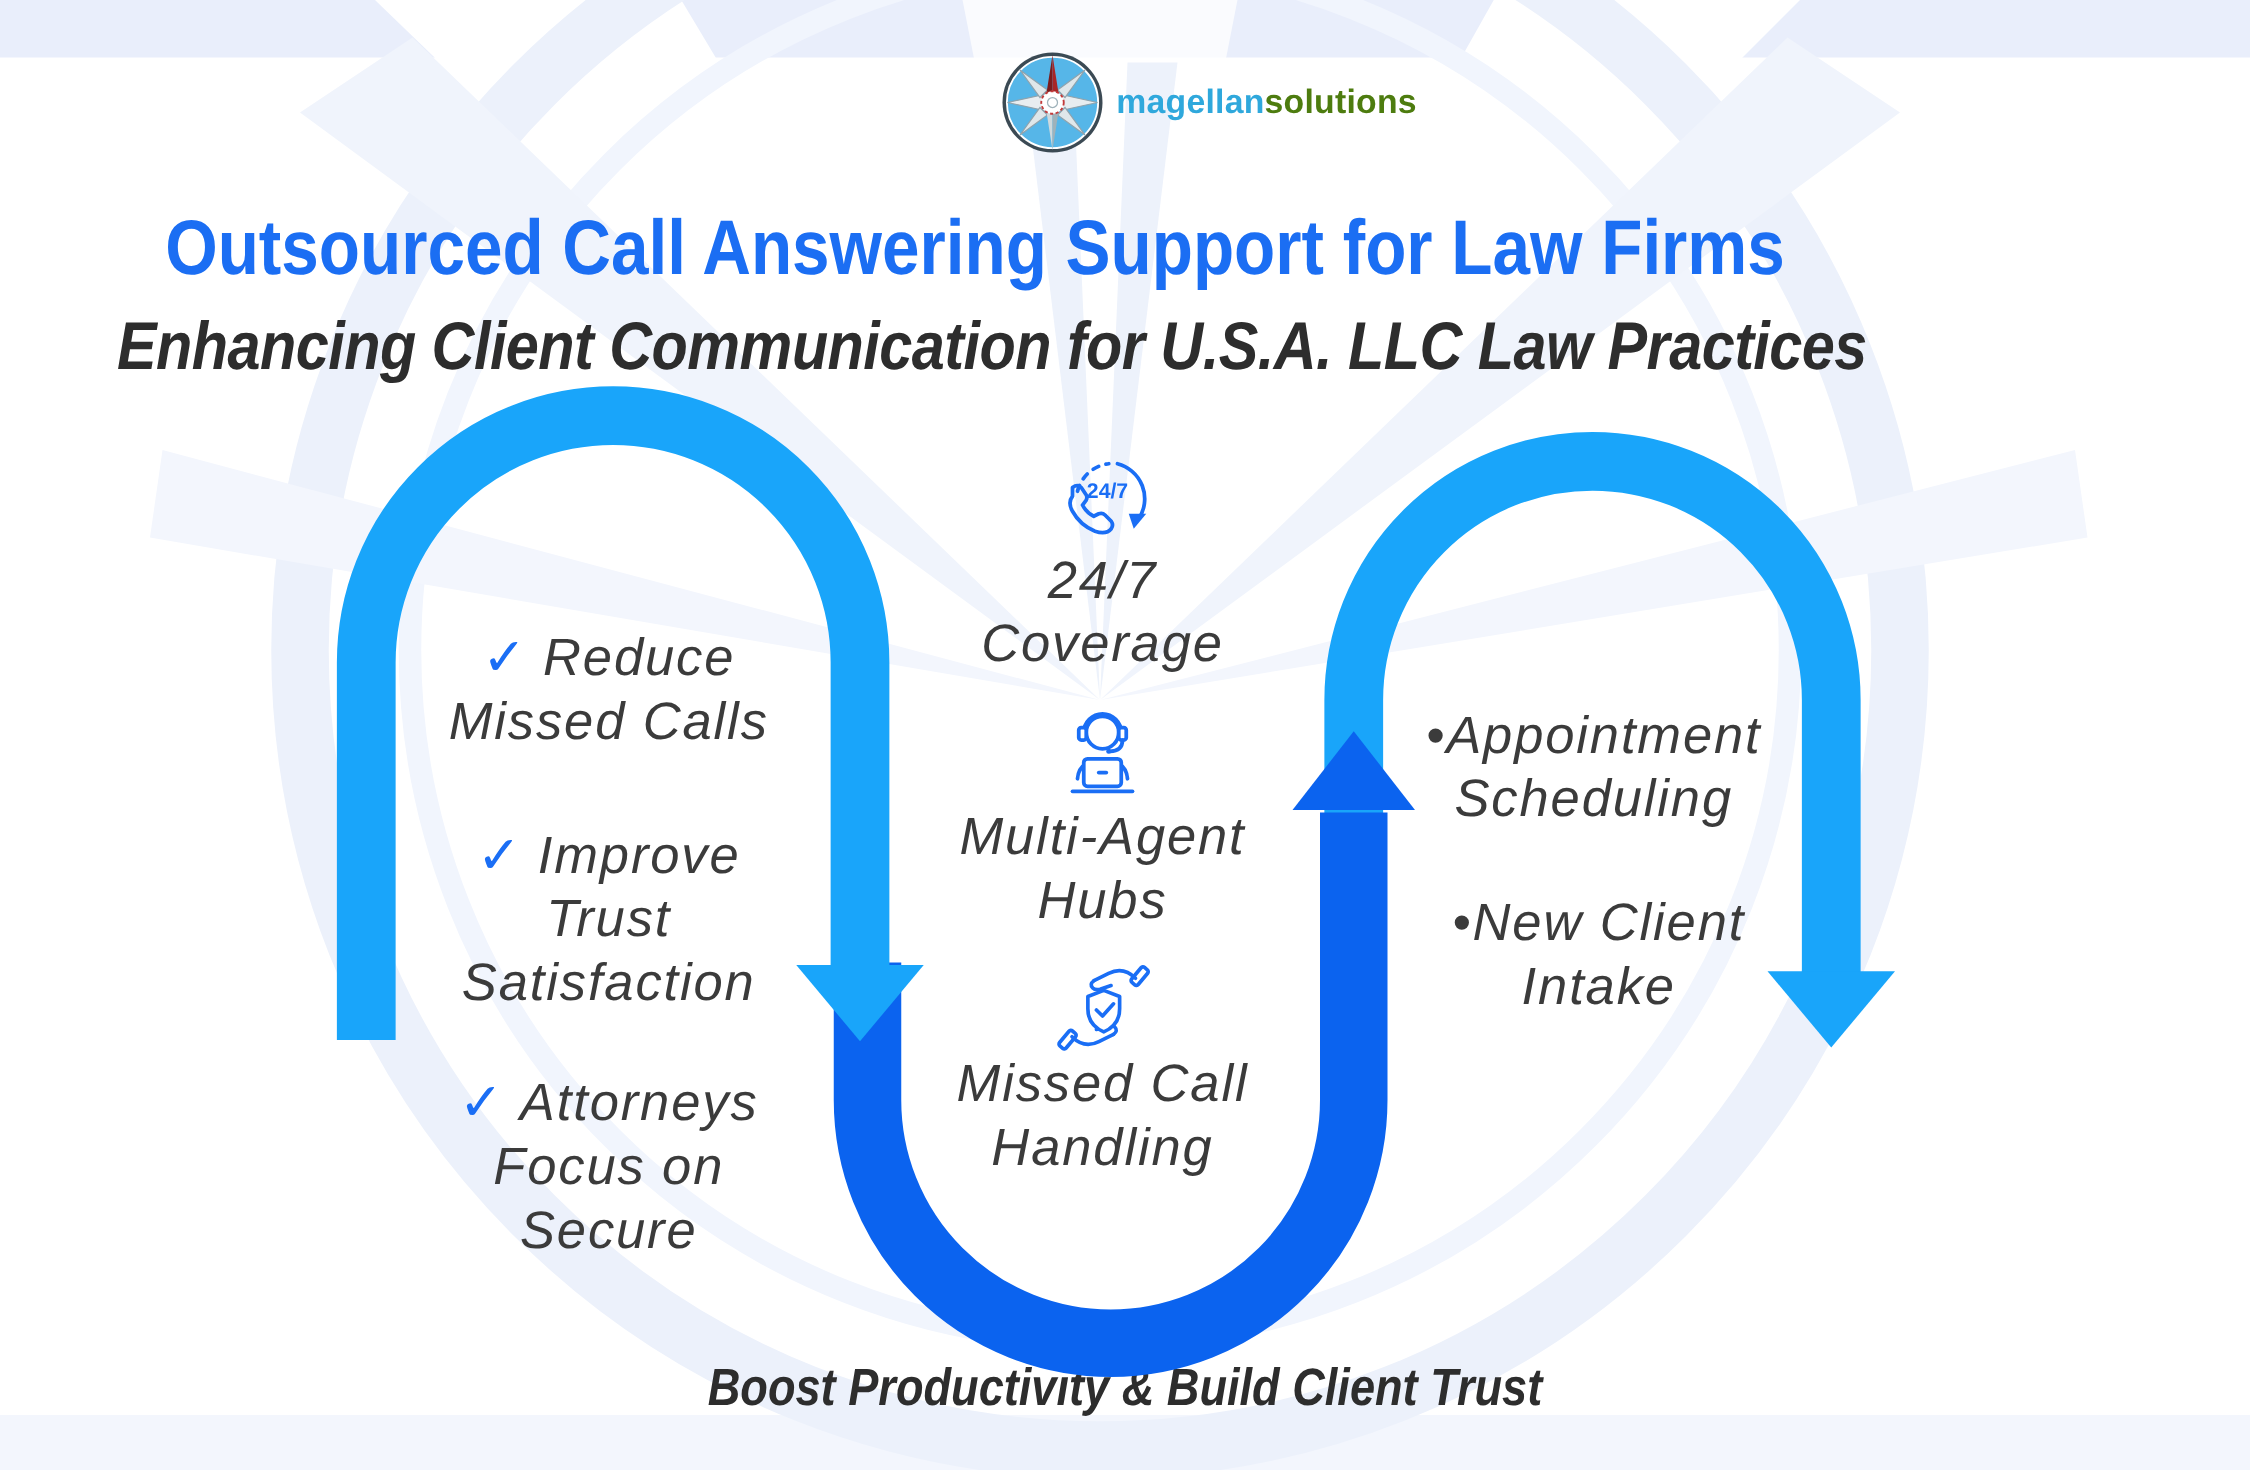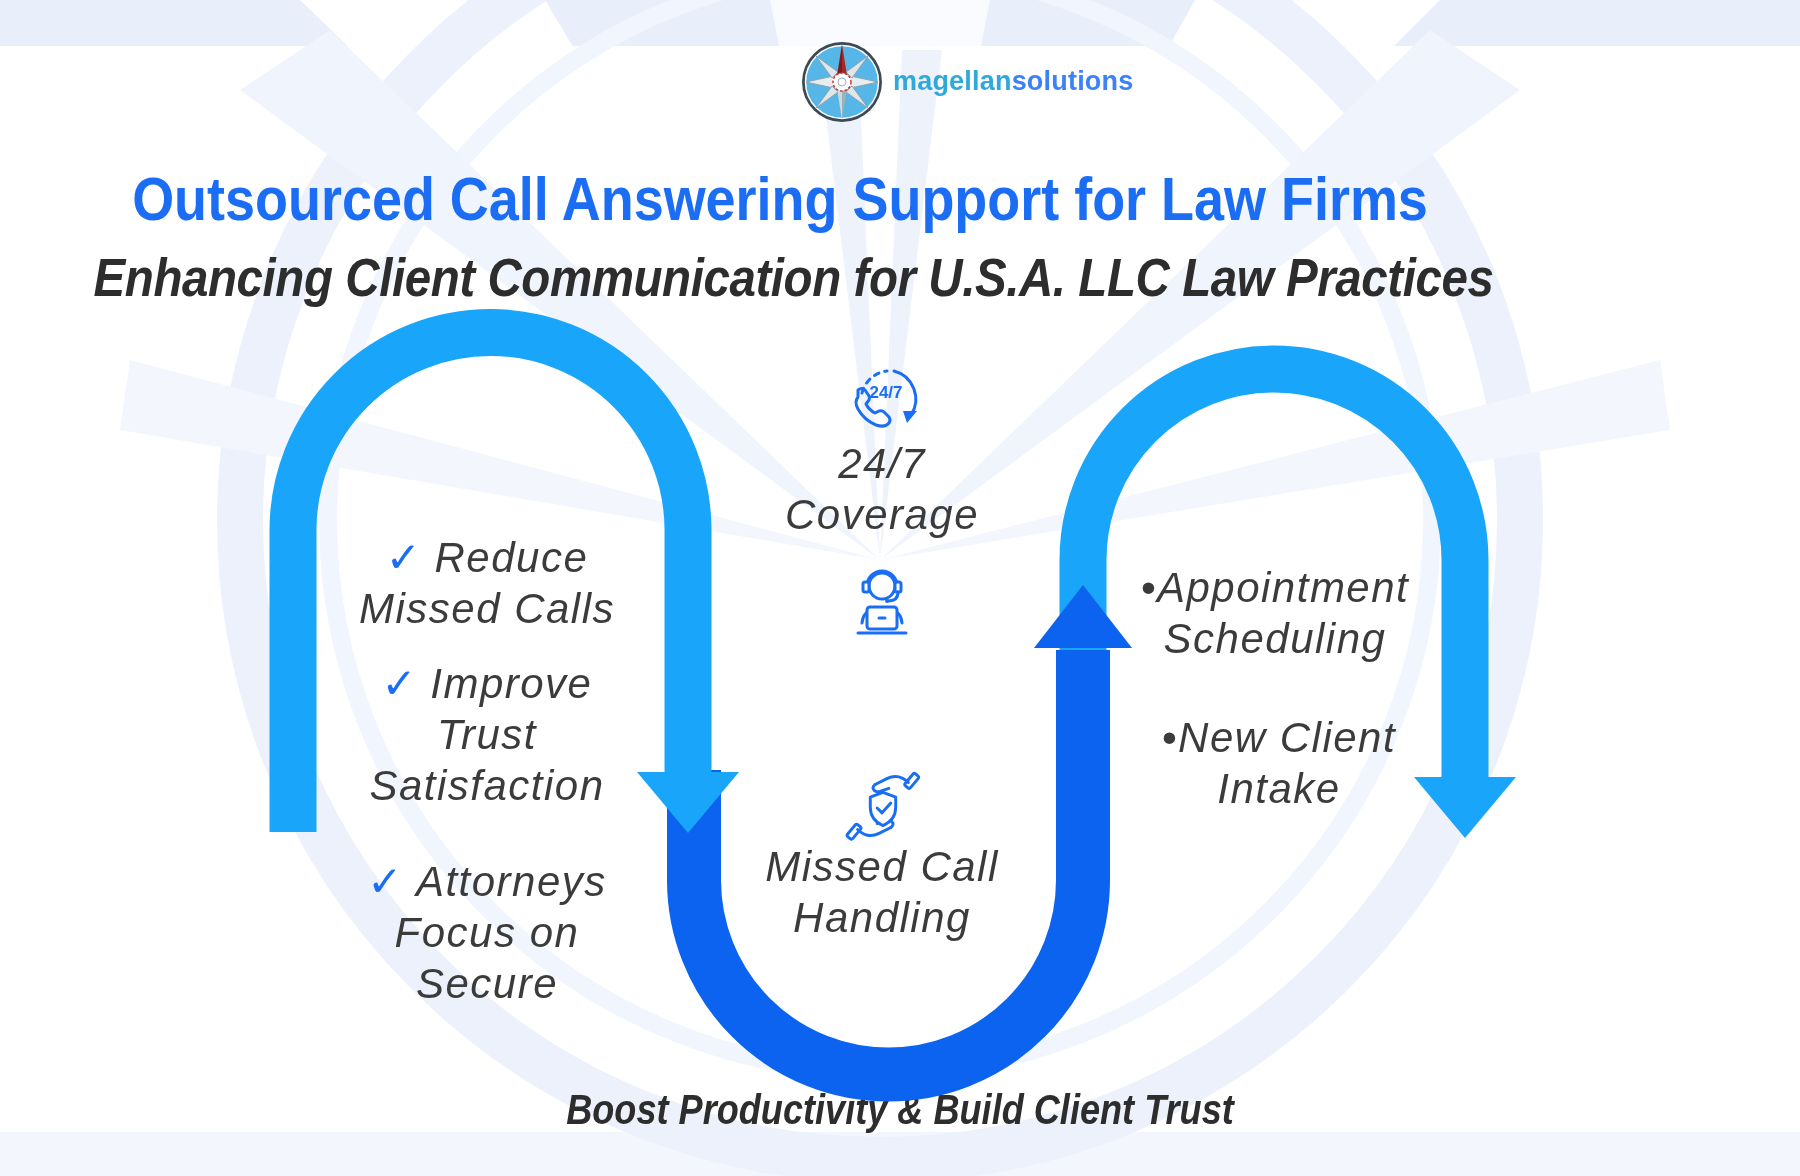--- a/index.html
+++ b/index.html
@@ -9,21 +9,21 @@
   }
   .layer{position:absolute;left:0;top:0;width:1800px;height:1176px;}
   .wm{z-index:0;}
   .arrows{z-index:1;}
   .content{position:absolute;z-index:2;}
 
   
   .logo{position:absolute;left:800px;top:40px;display:flex;align-items:center;gap:9px;z-index:2;}
   .brand{display:flex;line-height:1.02;font-weight:bold;font-size:27px;letter-spacing:0.2px;}
   .brand .b1{color:#2FA8DC;}
-  .brand .b2{color:#3b82f6;}
+  .brand .b2{color:#4d7c0f;}
 
   
   .title{position:absolute;left:0;top:163px;width:1560px;text-align:center;
     font-weight:bold;font-size:62px;color:#1B6EF3;transform:scaleX(0.87);transform-origin:50% 50%;
     letter-spacing:0px;white-space:nowrap;}
   .subtitle{position:absolute;left:0;top:246px;width:1560px;text-align:center;
     font-weight:bold;font-style:italic;font-size:54px;color:#2D2D2D;transform:scaleX(0.88);
     transform-origin:50% 50%;white-space:nowrap;letter-spacing:-0.5px;}
   .tagline{position:absolute;left:0;top:1086px;width:1800px;text-align:center;
     font-weight:bold;font-style:italic;font-size:42px;color:#2D2D2D;transform:scaleX(0.86);
@@ -100,21 +100,21 @@
     <div class="brand">
       <span class="b1">magellan</span>
       <span class="b2">solutions</span>
     </div>
   </div>
 
   <div class="title">Outsourced Call Answering Support for Law Firms</div>
   <div class="subtitle">Enhancing Client Communication for U.S.A. LLC Law Practices</div>
 
   <div class="content">
-    <div class="tblock" style="left:247px;top:532px;width:480px;position:absolute;">
+    <div class="tblock" style="left:247px;top:500px;width:480px;position:absolute;">
       <span class="check">✓</span><span class="pre">Reduce
 Missed Calls</span>
     </div>
     <div class="tblock" style="left:247px;top:658px;width:480px;position:absolute;">
       <span class="check">✓</span><span class="pre">Improve
 Trust
 Satisfaction</span>
     </div>
     <div class="tblock" style="left:247px;top:856px;width:480px;position:absolute;">
       <span class="check">✓</span><span class="pre">Attorneys
@@ -143,20 +143,22 @@
       <path class="ic" d="M29 25 a15 15 0 0 1 30 0"></path>
       <rect class="icw" x="25" y="21" width="6" height="10" rx="2"></rect>
       <rect class="icw" x="57" y="21" width="6" height="10" rx="2"></rect>
       <path class="ic" d="M60 31 q0 9 -10 9"></path>
       <circle class="icf" cx="49" cy="40" r="2"></circle>
       <rect class="icw" x="29" y="46" width="30" height="22" rx="3"></rect>
       <path class="ic" d="M41 57 h6"></path>
       <path class="ic" d="M20 72 h48" stroke-width="5"></path>
     </svg>
   </div>
+  <div class="tblock pre" style="left:672px;top:643px;width:420px;position:absolute;">Multi-Agent
+Hubs</div>
 
   <div class="iconbox" style="left:840px;top:763px;">
     <svg width="86" height="86" viewBox="0 0 88 88">
       <rect class="ic" x="70" y="10" width="7" height="16" rx="2" transform="rotate(40 73 18)"></rect>
       <path class="ic" d="M70 20 q-10 -10 -22 -4 l-12 6"></path>
       <path class="ic" d="M36 22 q-4 3 -1 6 q2 2 6 1 l9 -3"></path>
       <rect class="ic" x="11" y="62" width="7" height="16" rx="2" transform="rotate(40 14 70)"></rect>
       <path class="ic" d="M18 68 q10 10 22 4 l12 -6"></path>
       <path class="ic" d="M52 66 q4 -3 1 -6 q-2 -2 -6 -1 l-9 3"></path>
       <path class="icw" d="M44 30 l13 5 v10 c0 10 -6 16 -13 19 c-7 -3 -13 -9 -13 -19 v-10 z"></path>

